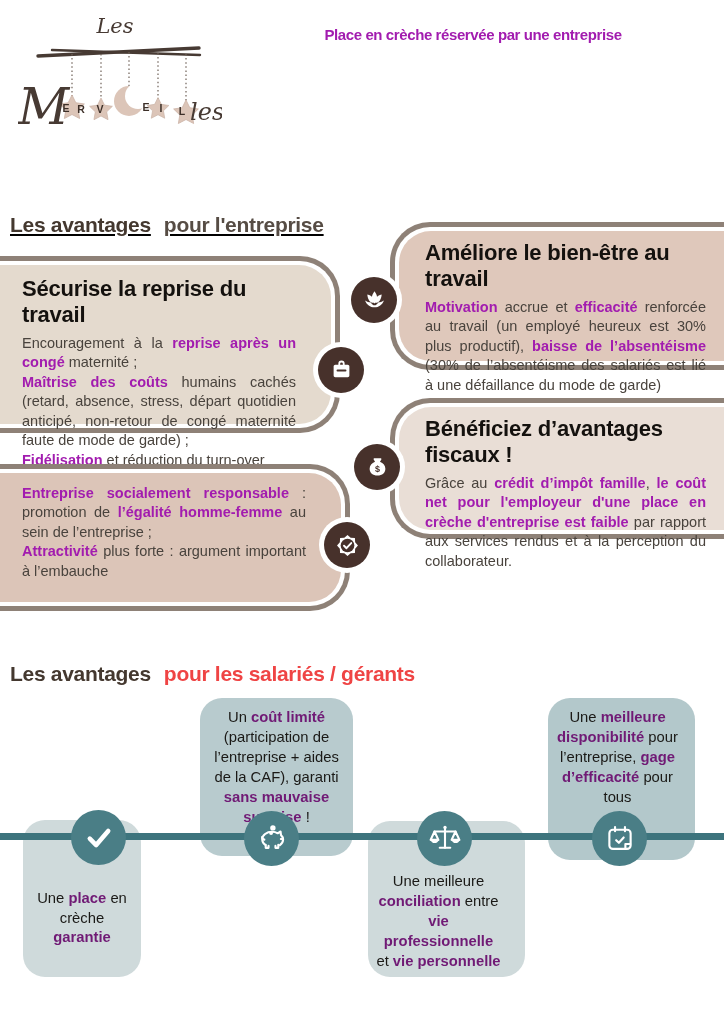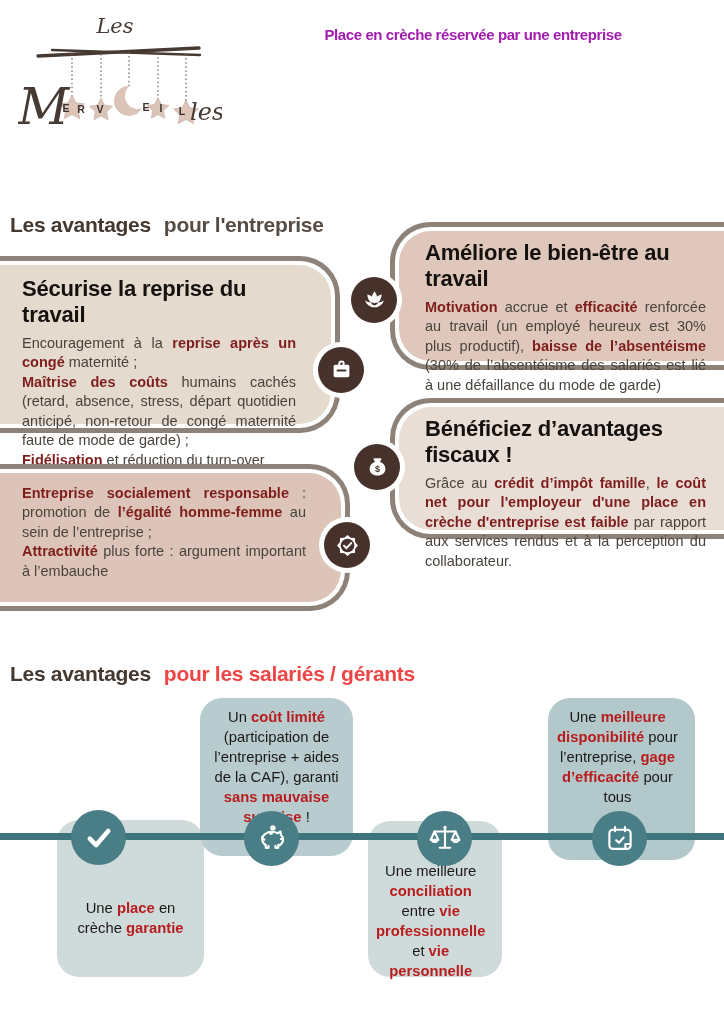--- a/index.html
+++ b/index.html
@@ -8,21 +8,21 @@
 
   
   .logo{position:absolute;left:18px;top:8px;width:204px;height:130px;}
   .header-text{position:absolute;left:230px;top:26px;width:486px;text-align:center;}
   .h-title{font-size:15px;font-weight:bold;color:#a21caf;letter-spacing:-0.4px;line-height:1.15;}
   .h-sub{margin-top:27px;font-size:17px;color:#585450;letter-spacing:-0.2px;}
 
   
   .sec-head{position:absolute;left:10px;font-size:21px;font-weight:bold;letter-spacing:-0.3px;}
   .sec-head .pre{color:#44382f;margin-right:13px;}
-  .sec-head.ent{top:213px;}
+  .sec-head.ent{top:213px;text-decoration:underline;}
   .sec-head.ent .suf{color:#564c44;}
   .sec-head.sal{top:662px;}
   .sec-head.sal .suf{color:#ef4444;}
 
   
   .card{position:absolute;border:5px solid #8e8177;padding:4px;box-sizing:border-box;background:#fff;}
   .card-left{left:-36px;border-left:none;border-radius:0 40px 40px 0;}
   .card-right{left:390px;width:372px;border-right:none;border-radius:40px 0 0 40px;}
   .c-l1{top:256px;width:376px;height:177px;}
   .c-r1{top:222px;height:148px;}
@@ -30,40 +30,40 @@
   .c-l2{top:464px;width:386px;height:147px;}
   .card-fill{width:100%;height:100%;box-sizing:border-box;}
   .card-left  .card-fill{border-radius:0 32px 32px 0;padding:11px 35px 8px 54px;}
   .card-right .card-fill{border-radius:32px 0 0 32px;padding:9px 52px 8px 26px;}
   .f-l1{background:#e4dace;}
   .f-r1{background:#dfc8bb;}
   .f-r2{background:#e9ded6;}
   .f-l2{background:#dcc5b8;}
   .card-title{font-size:22px;font-weight:bold;color:#14110e;margin:0 0 6px 0;letter-spacing:-0.2px;}
   .card-body{font-size:14.5px;line-height:1.34;color:#49433d;text-align:justify;}
-  .card-body b{color:#7f1d1d;}
+  .card-body b{color:#a21caf;}
 
   
   .circle-icon{position:absolute;width:46px;height:46px;border-radius:50%;background:#47312b;
                box-shadow:0 0 0 5px #fff;display:flex;align-items:center;justify-content:center;z-index:6;}
   .ci-lotus{left:351px;top:277px;}
   .ci-case{left:318px;top:347px;}
   .ci-bag{left:354px;top:444px;}
   .ci-badge{left:324px;top:522px;}
 
   
   .tl-line{position:absolute;left:0;top:833px;width:724px;height:7px;background:#3d747d;z-index:2;}
   .tl-box{position:absolute;border-radius:22px;box-sizing:border-box;z-index:1;
           font-size:14.8px;line-height:1.35;text-align:center;color:#1a1916;}
-  .tl-box b{color:#b91c1c;}
-  .tb-1{left:23px;top:820px;width:147px;height:157px;background:#cfdadb;
-        display:flex;align-items:center;justify-content:center;padding:48px 10px 8px 10px;margin-left:34px;}
+  .tl-box b{color:#701a75;}
+  .tb-1{left:23px;top:820px;width:118px;height:157px;background:#cfdadb;
+        display:flex;align-items:center;justify-content:center;padding:48px 10px 8px 10px;}
   .tb-2{left:200px;top:698px;width:153px;height:158px;background:#b8cbce;padding:10px 8px 55px 8px;}
-  .tb-3{left:368px;top:821px;width:134px;height:156px;background:#cfdadb;
-        display:flex;align-items:center;justify-content:flex-start;padding:46px 24px 0 8px;}
+  .tb-3{left:368px;top:821px;width:157px;height:156px;background:#cfdadb;
+        display:flex;align-items:center;justify-content:flex-end;padding:46px 24px 0 8px;}
   .tb-4{left:548px;top:698px;width:147px;height:162px;background:#b3c8cb;padding:10px 17px 55px 9px;}
   .tl-circle{position:absolute;width:55px;height:55px;border-radius:50%;background:#4a7e86;
              display:flex;align-items:center;justify-content:center;z-index:4;}
   .tc-1{left:71px;top:810px;}
   .tc-2{left:244px;top:811px;}
   .tc-3{left:417px;top:811px;}
   .tc-4{left:592px;top:811px;}
 </style>
 </head>
 <body>

